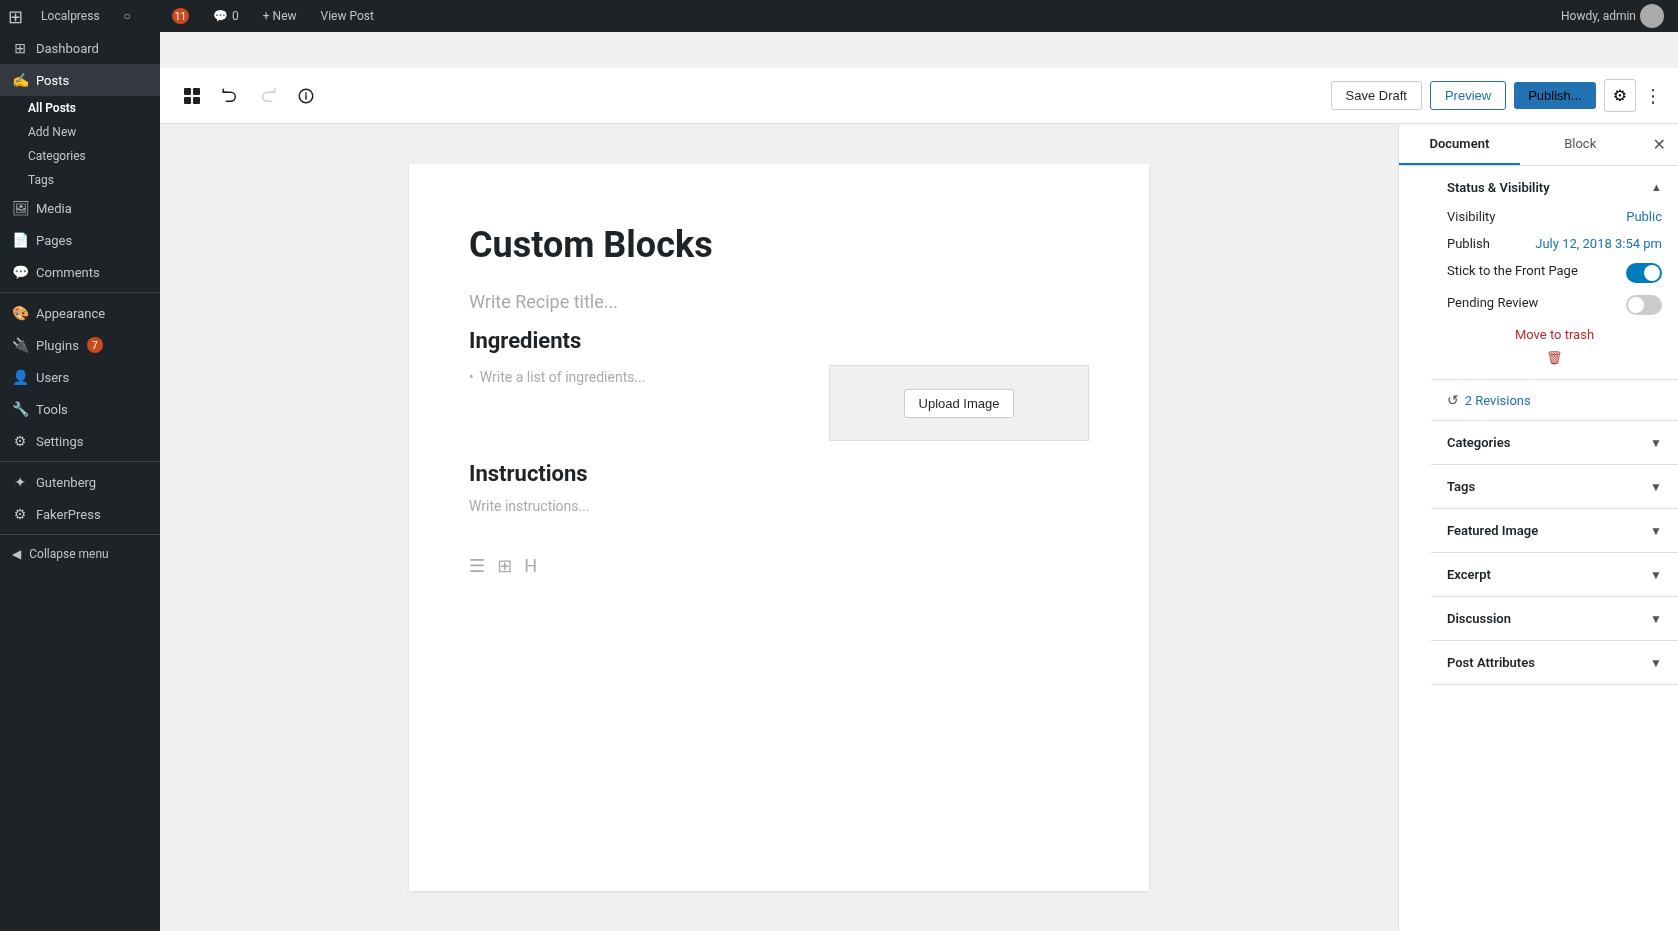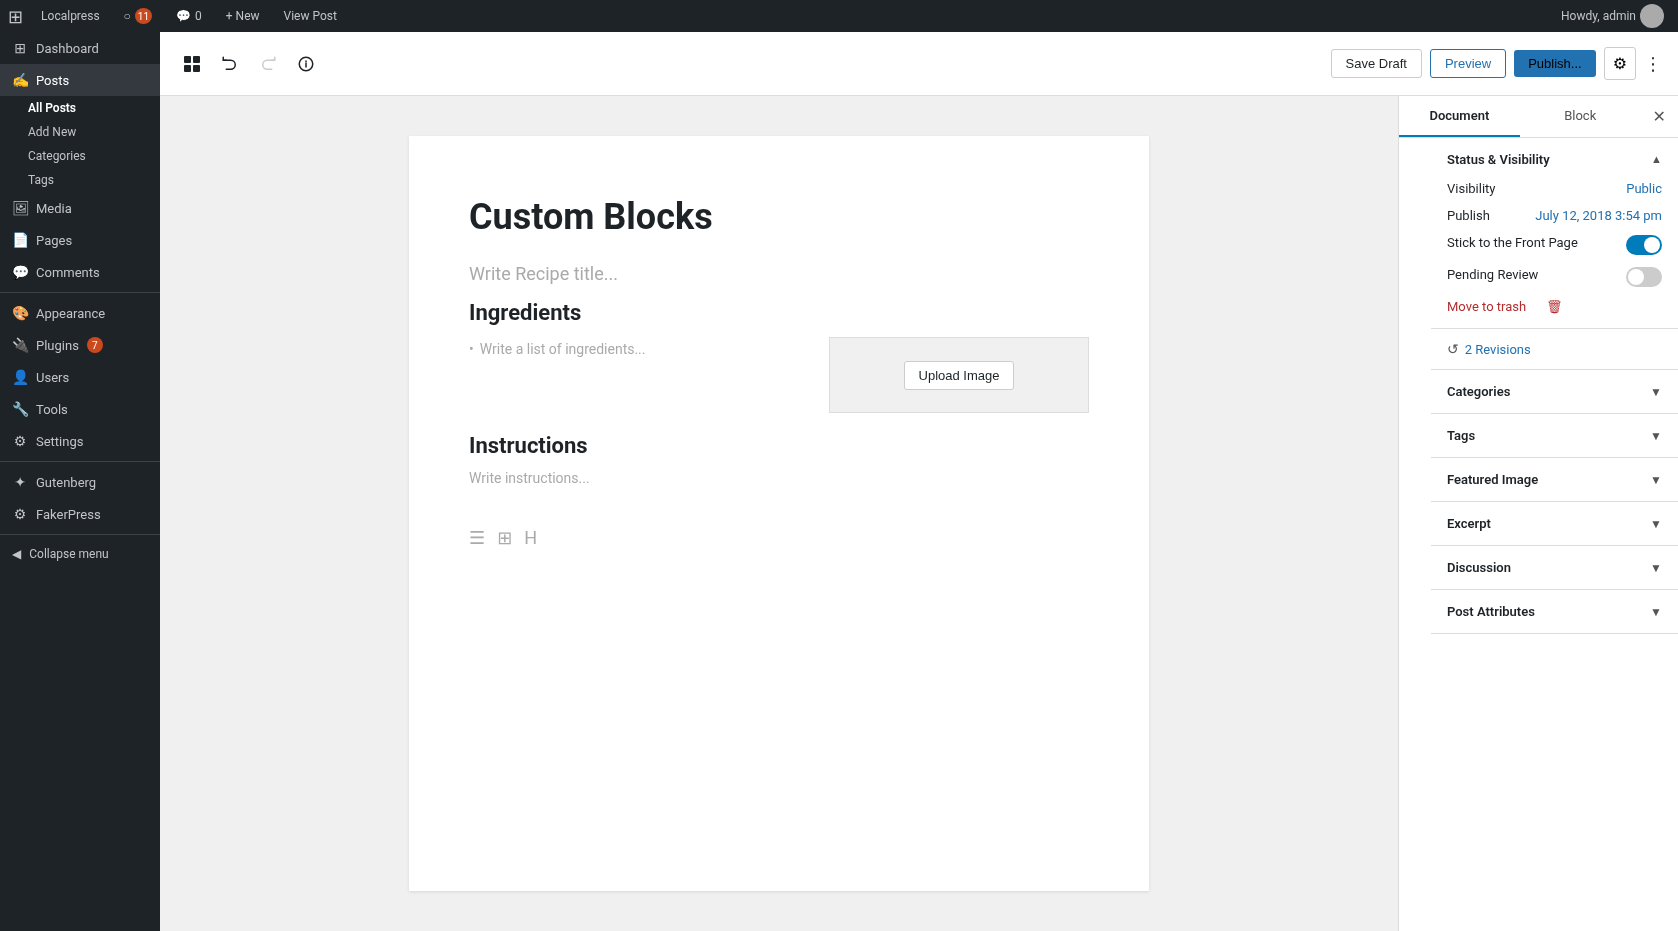--- a/index.html
+++ b/index.html
@@ -11,21 +11,21 @@
       height: 32px;
       display: flex;
       align-items: center;
       padding: 0 8px;
       color: #c3c4c7;
       flex-shrink: 0;
       gap: 12px;
     }
     .adminbar-logo { color: #c3c4c7; font-size: 18px; }
     .adminbar-item { display: flex; align-items: center; gap: 4px; color: #c3c4c7; font-size: 12px; cursor: pointer; padding: 0 6px; height: 32px; }
-    .adminbar-badge { background: #ca4a1f; color: #fff; border-radius: 50%; font-size: 10px; min-width: 16px; height: 16px; display: flex; align-items: center; justify-content: center; padding: 0 3px; }
+    .adminbar-badge { background: #ca4a1f; color: #fff; border-radius: 50%; font-size: 10px; min-width: 16px; height: 16px; display: flex; align-items: center; justify-content: center; padding: 0 3px; margin-left: 37px; }
     .adminbar-right { margin-left: auto; display: flex; align-items: center; gap: 8px; }
 
     
     #main-layout {
       display: flex;
       flex: 1;
       overflow: hidden;
     }
 
     
@@ -64,25 +64,26 @@
       display: flex;
       flex-direction: column;
       overflow: hidden;
       background: #f0f0f1;
     }
 
     
     #editor-toolbar {
       background: #fff;
       border-bottom: 1px solid #ddd;
-      height: 64px;
+      height: 56px;
       display: flex;
       align-items: center;
       padding: 0 16px;
       flex-shrink: 0;
+      margin-top: 36px;
     }
     .toolbar-left { display: flex; align-items: center; gap: 6px; }
     .toolbar-btn {
       background: none;
       border: none;
       cursor: pointer;
       padding: 6px;
       border-radius: 4px;
       color: #1d2327;
       font-size: 16px;
@@ -294,23 +295,24 @@
       right: 2px;
     }
     .toggle.off { background: #ccc; }
     .toggle.off::after { right: auto; left: 2px; }
     .move-to-trash {
       color: #b32d2e;
       cursor: pointer;
       font-size: 13px;
       display: flex;
       align-items: center;
-      gap: 20px;
+      gap: 8px;
       margin-top: 8px;
-      justify-content: flex-start;
+      justify-content: center;
+      flex-direction: column;
     }
     .trash-icon { color: #b32d2e; }
     .revisions-row {
       display: flex;
       align-items: center;
       gap: 6px;
       padding: 12px 16px;
       border-bottom: 1px solid #ddd;
       cursor: pointer;
       font-size: 13px;

